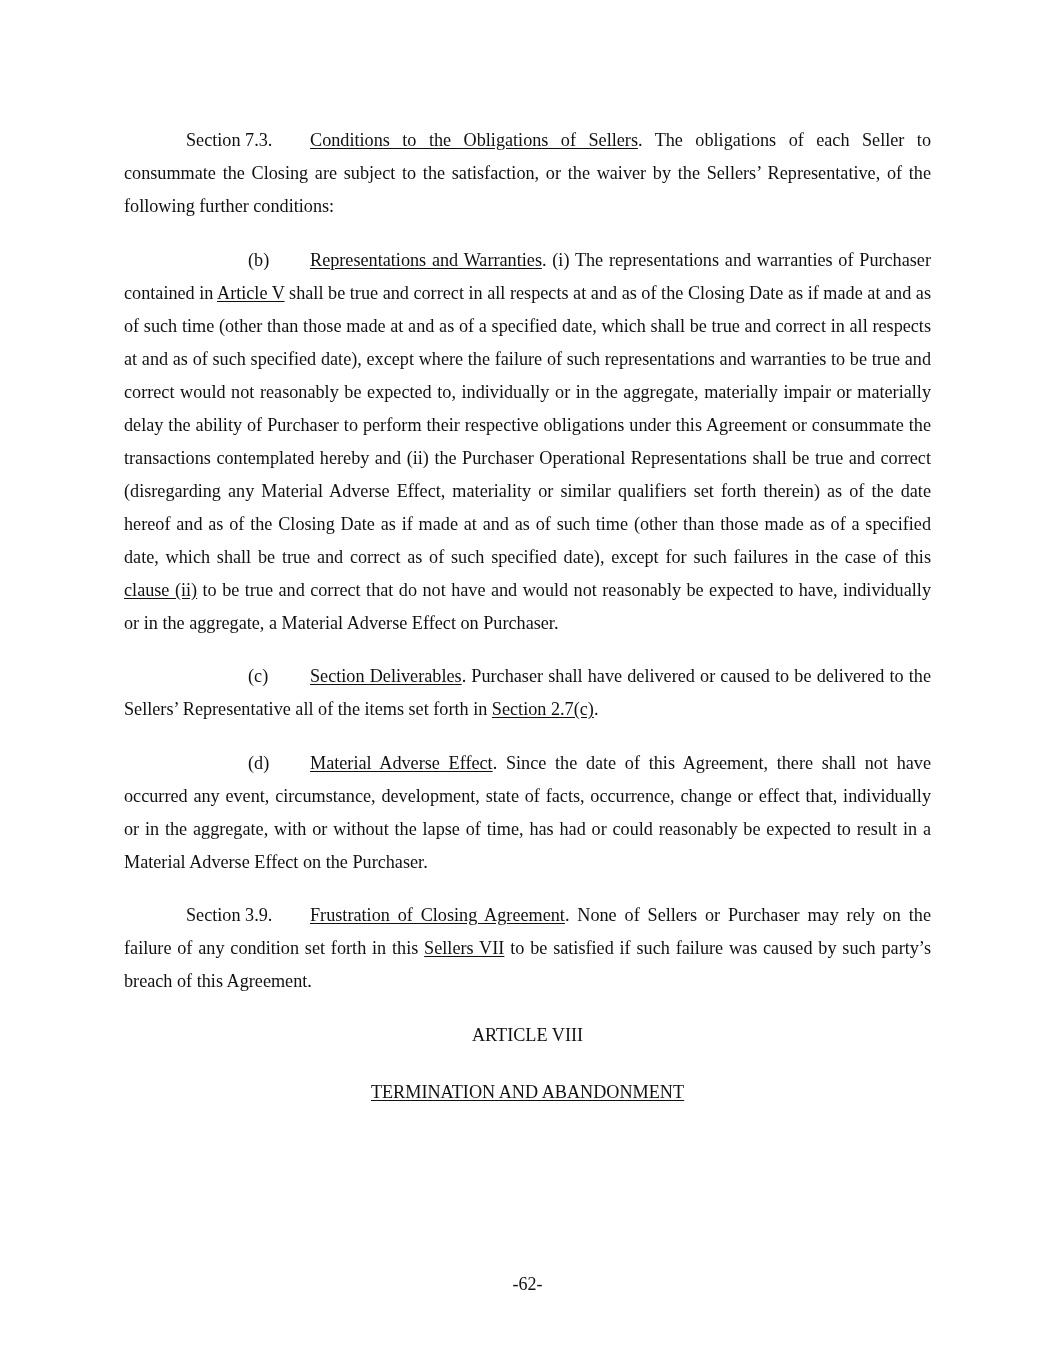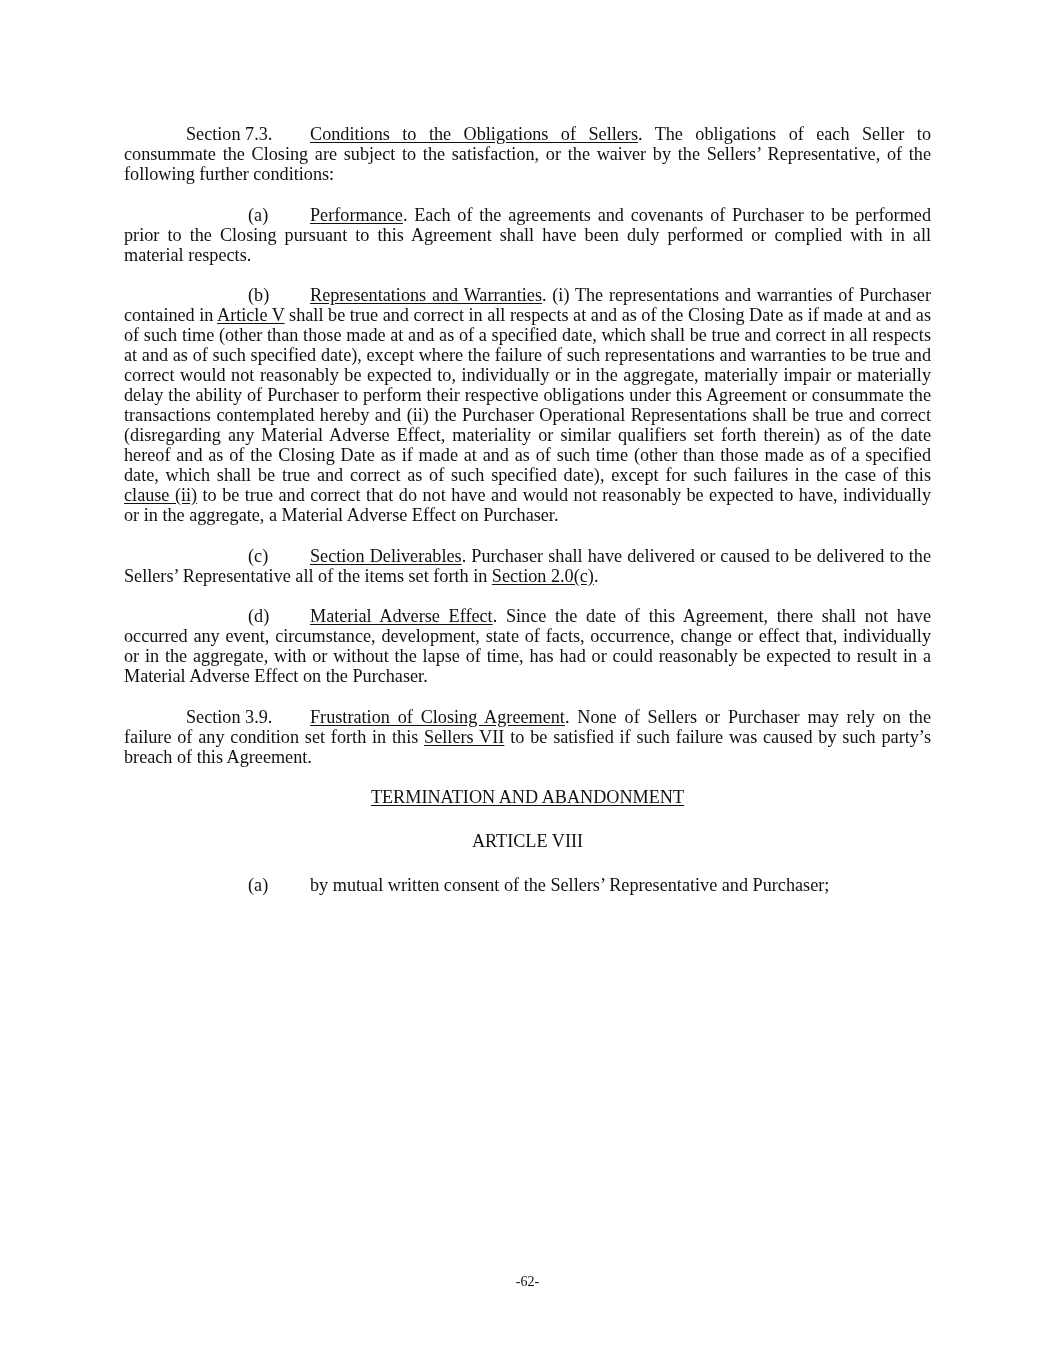--- a/index.html
+++ b/index.html
@@ -3,53 +3,51 @@
 <meta charset="utf-8">
 <style>
   html, body { margin: 0; padding: 0; background: #ffffff; }
   body {
     width: 1055px; height: 1365px; position: relative; overflow: hidden;
     font-family: "Liberation Serif", "DejaVu Serif", serif;
     color: #111111;
   }
   .page {
     position: absolute; left: 124px; top: 124px; width: 807px;
-    font-size: 18.2px; line-height: 20px;
+    font-size: 18.2px; line-height: 33px;
   }
   .para { margin: 0 0 20.5px 0; text-align: justify; }
   .indent-sec { display: inline-block; width: 62px; }
   .sec-num { display: inline-block; width: 124px; }
   .indent-sub { display: inline-block; width: 124px; }
   .sub-label { display: inline-block; width: 62px; }
   u { text-decoration: underline; text-underline-offset: 2px; }
   .center { text-align: center; margin: 0 0 24px 0; }
   .footer {
     position: absolute; left: 0; width: 1055px; top: 1274px;
-    text-align: center; font-size: 14px;
+    text-align: center; font-size: 18px;
   }
 </style>
 </head>
 <body>
 
 <div class="page">
 
   <p class="para"><span class="indent-sec"></span><span class="sec-num">Section 7.3.</span><u>Conditions to the Obligations of Sellers</u><span>.  The obligations of each Seller to consummate the Closing are subject to the satisfaction, or the waiver by the Sellers’ Representative, of the following further conditions:</span></p>
 
-  <p class="para"><span class="indent-sub"></span><span class="sub-label">(a)</span><u>Performance</u><span>.  Each of the agreements and covenants of Purchaser to be performed prior to the Closing pursuant to this Agreement shall have been duly performed or complied with in all material respects.</span></p>
 
   <p class="para"><span class="indent-sub"></span><span class="sub-label">(b)</span><u>Representations and Warranties</u><span>.  (i) The representations and warranties of Purchaser contained in </span><u>Article V</u><span> shall be true and correct in all respects at and as of the Closing Date as if made at and as of such time (other than those made at and as of a specified date, which shall be true and correct in all respects at and as of such specified date), except where the failure of such representations and warranties to be true and correct would not reasonably be expected to, individually or in the aggregate, materially impair or materially delay the ability of Purchaser to perform their respective obligations under this Agreement or consummate the transactions contemplated hereby and (ii) the Purchaser Operational Representations shall be true and correct (disregarding any Material Adverse Effect, materiality or similar qualifiers set forth therein) as of the date hereof and as of the Closing Date as if made at and as of such time (other than those made as of a specified date, which shall be true and correct as of such specified date), except for such failures in the case of this </span><u>clause (ii)</u><span> to be true and correct that do not have and would not reasonably be expected to have, individually or in the aggregate, a Material Adverse Effect on Purchaser.</span></p>
 
-  <p class="para"><span class="indent-sub"></span><span class="sub-label">(c)</span><u>Section Deliverables</u><span>.  Purchaser shall have delivered or caused to be delivered to the Sellers’ Representative all of the items set forth in </span><u>Section 2.0(c)</u><span>.</span></p>
+  <p class="para"><span class="indent-sub"></span><span class="sub-label">(c)</span><u>Section Deliverables</u><span>.  Purchaser shall have delivered or caused to be delivered to the Sellers’ Representative all of the items set forth in </span><u>Section 2.7(c)</u><span>.</span></p>
 
   <p class="para"><span class="indent-sub"></span><span class="sub-label">(d)</span><u>Material Adverse Effect</u><span>.  Since the date of this Agreement, there shall not have occurred any event, circumstance, development, state of facts, occurrence, change or effect that, individually or in the aggregate, with or without the lapse of time, has had or could reasonably be expected to result in a Material Adverse Effect on the Purchaser.</span></p>
 
   <p class="para"><span class="indent-sec"></span><span class="sec-num">Section 3.9.</span><u>Frustration of Closing Agreement</u><span>.  None of Sellers or Purchaser may rely on the failure of any condition set forth in this </span><u>Sellers VII</u><span> to be satisfied if such failure was caused by such party’s breach of this Agreement.</span></p>
 
+  <p class="center">ARTICLE VIII</p>
+
   <p class="center"><u>TERMINATION AND ABANDONMENT</u></p>
 
-  <p class="center">ARTICLE VIII</p>
 
-
-  <p class="para"><span class="indent-sub"></span><span class="sub-label">(a)</span><span>by mutual written consent of the Sellers’ Representative and Purchaser;</span></p>
 
 </div>
 
 <div class="footer">-62-</div>
 
 </body></html>

